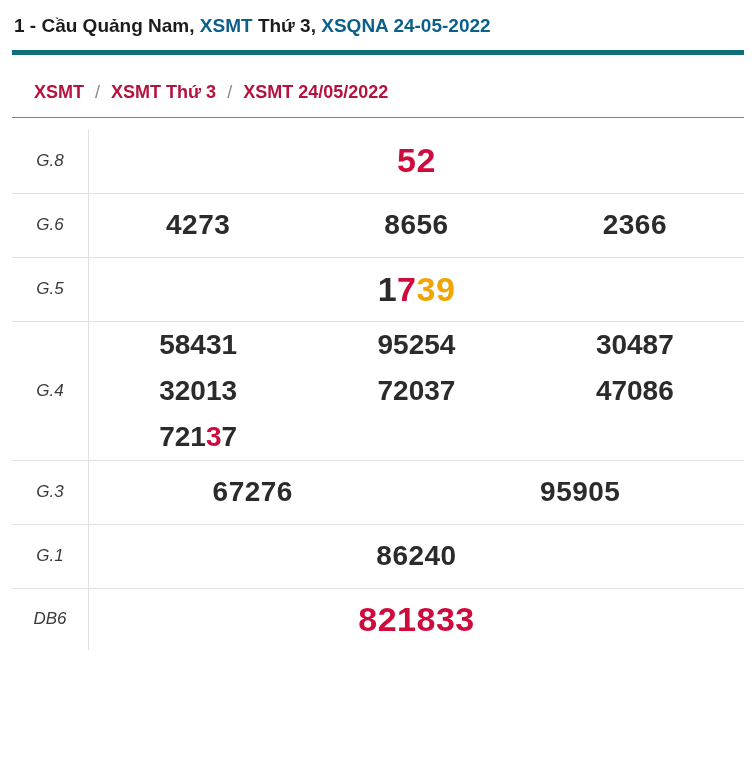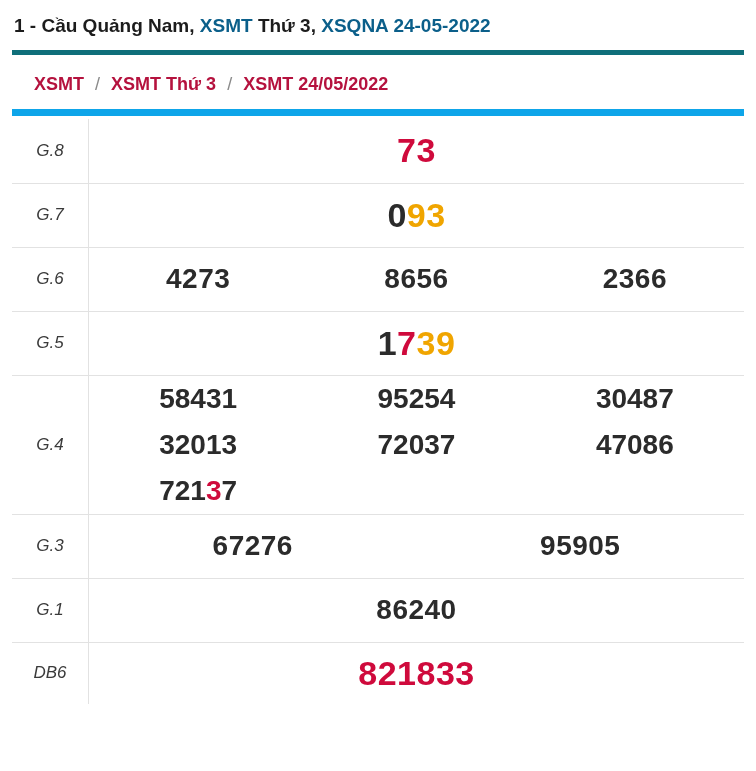--- a/index.html
+++ b/index.html
@@ -35,22 +35,22 @@
   .title-bar .bold { font-weight: bold; }
   .teal-rule {
     height: 5px;
     background: #0f6f7a;
     margin: 0 12px 0 12px;
   }
   .breadcrumb {
     padding: 16px 0 14px 22px;
     font-size: 18px;
     color: #b5123e;
-    border-bottom: 7px solid #0ea5e9;
-    margin: 3px 12px;
+    border-bottom: 1px solid #0ea5e9;
+    margin: 11px 12px;
     box-sizing: border-box;
   }
   .breadcrumb .crumb {
     color: #b5123e;
     text-decoration: none;
     font-weight: bold;
   }
   .breadcrumb .sep {
     color: #8a8a8a;
     font-weight: normal;
@@ -150,36 +150,26 @@
   </div>
 
   <table class="results">
     <tbody>
 
       <tr class="r-h52">
         <td class="label">G.8</td>
         <td class="nums">
           <div class="numrow single">
             <div class="cell">
-              <span class="big c-red">73</span>
-            </div>
-          </div>
-        </td>
-      </tr>
-
-      <tr class="r-h64">
-        <td class="label">G.7</td>
-        <td class="nums">
-          <div class="numrow single">
-            <div class="cell">
-              <span class="big c-dark">0</span><span class="big c-orange">93</span>
-            </div>
-          </div>
-        </td>
-      </tr>
+              <span class="big c-red">52</span>
+            </div>
+          </div>
+        </td>
+      </tr>
+
 
       <tr class="r-std">
         <td class="label">G.6</td>
         <td class="nums">
           <div class="numrow">
             <div class="cell">4273</div>
             <div class="cell">8656</div>
             <div class="cell">2366</div>
           </div>
         </td>

